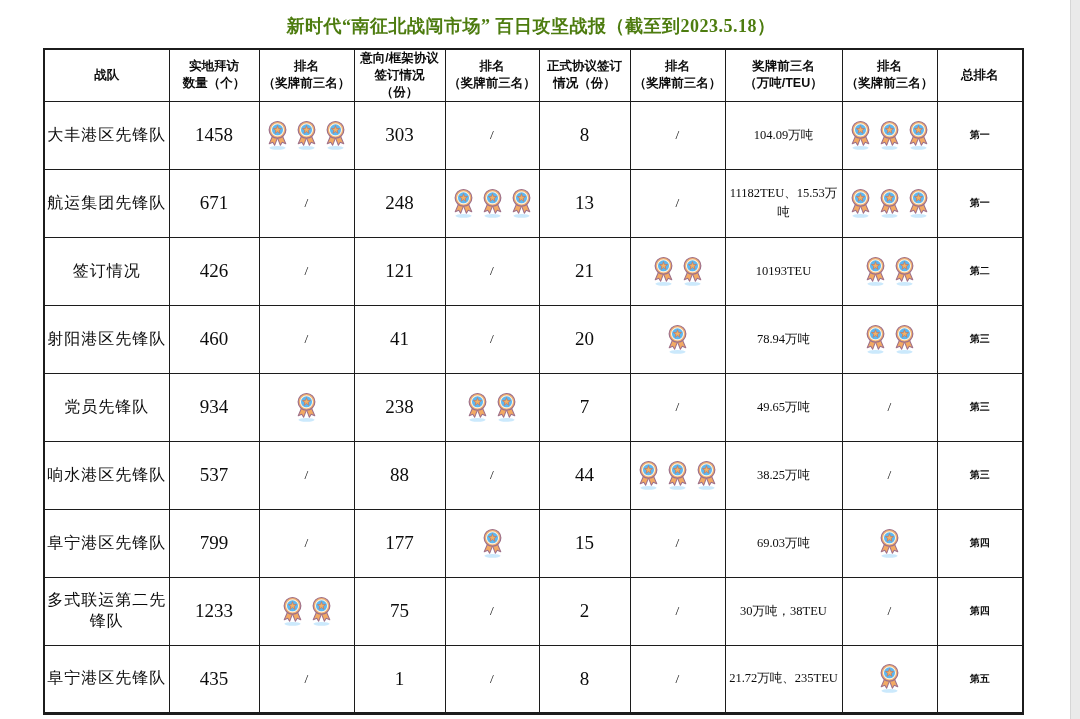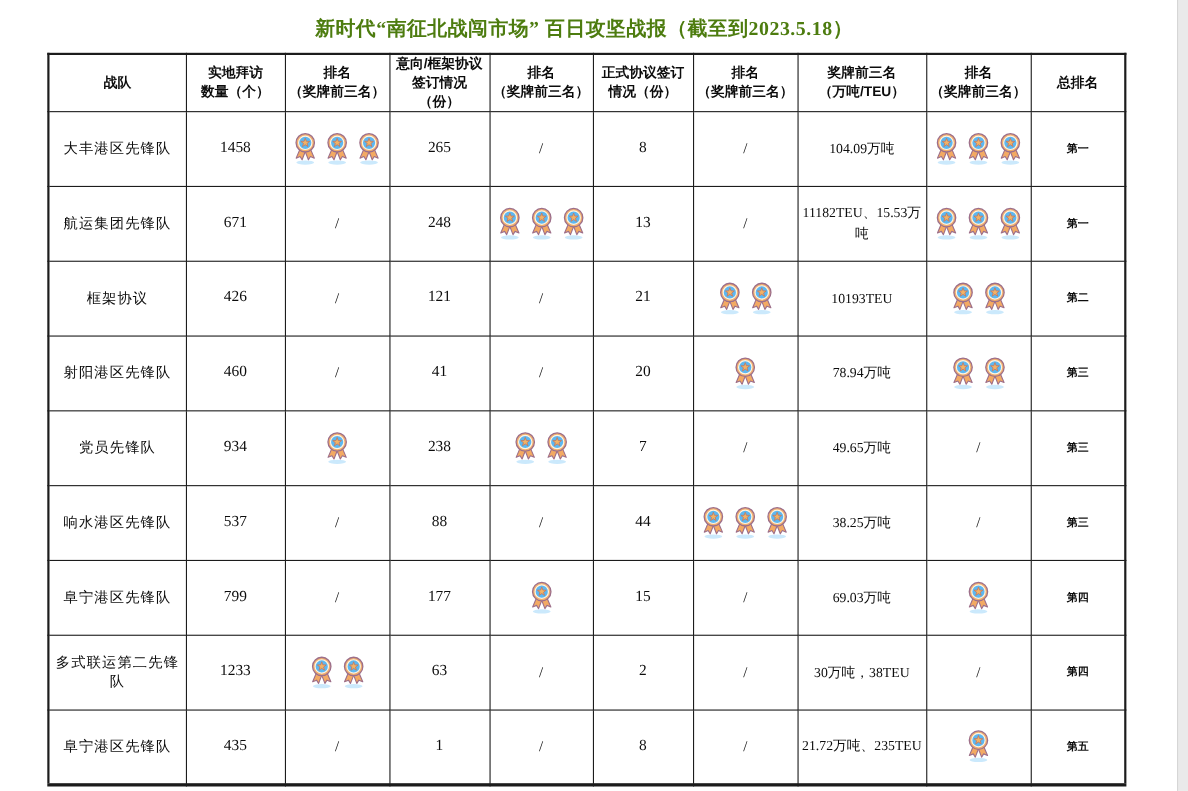--- a/index.html
+++ b/index.html
@@ -23,23 +23,23 @@
   }
   table.report{border-bottom-width:3px;}
   thead tr{height:42px;}
   tbody tr{height:68px;}
   th{
     font-family:"Liberation Sans","DejaVu Sans",sans-serif;
     font-weight:bold;font-size:12.5px;line-height:1.35;color:#000;
   }
   td.c-team{
     font-family:"Liberation Serif","DejaVu Serif",serif;
-    font-size:13px;color:#222;letter-spacing:1px;
-  }
-  td.c-num{font-size:14px;font-family:"Liberation Serif","DejaVu Serif",serif;}
+    font-size:16px;color:#222;letter-spacing:1px;
+  }
+  td.c-num{font-size:19px;font-family:"Liberation Serif","DejaVu Serif",serif;}
   td.c-vol{font-size:12.5px;line-height:1.5;font-family:"Liberation Serif","DejaVu Serif",serif;}
   td.c-overall{
     font-family:"Liberation Sans","DejaVu Sans",sans-serif;
     font-weight:bold;font-size:10px;color:#000;
   }
   td.c-rank{font-size:13.5px;}
   .medal-box{display:flex;justify-content:center;align-items:center;gap:2px;}
   svg.medal{width:27px;height:31px;display:block;}
   .edge-strip{
     position:absolute;top:0;right:0;width:9px;height:719px;
@@ -131,21 +131,21 @@
             <svg class="medal" viewBox="0 0 32 36">
               <ellipse cx="16" cy="32.6" rx="9.6" ry="2.3" fill="#cbe9fc"></ellipse>
               <path d="M11,16.5 L16.6,19.3 L12.6,29.6 L10.4,26.1 L6.2,27.8 Z" fill="#f3aa63" stroke="#9d6f8a" stroke-width="1.2" stroke-linejoin="round"></path>
               <path d="M21,16.5 L15.4,19.3 L19.4,29.6 L21.6,26.1 L25.8,27.8 Z" fill="#f3aa63" stroke="#9d6f8a" stroke-width="1.2" stroke-linejoin="round"></path>
               <circle cx="16" cy="11.3" r="9.9" fill="#f0ae6e" stroke="#9d6f8a" stroke-width="1.4"></circle>
               <circle cx="16" cy="11.3" r="7.2" fill="#5cb8f2" stroke="#fdf3e3" stroke-width="1.3"></circle>
               <path d="M16,6.3 L17.23,9.6 L20.76,9.75 L18,11.95 L18.94,15.35 L16,13.4 L13.06,15.35 L14,11.95 L11.24,9.75 L14.77,9.6 Z" fill="#f3b264" stroke="#bb7b68" stroke-width="0.9" stroke-linejoin="round"></path>
             </svg>
           </div>
         </td>
-        <td class="c-num">265</td>
+        <td class="c-num">303</td>
         <td class="c-rank">/</td>
         <td class="c-num">8</td>
         <td class="c-rank">/</td>
         <td class="c-vol">104.09万吨</td>
         <td class="c-rank">
           <div class="medal-box">
             <svg class="medal" viewBox="0 0 32 36">
               <ellipse cx="16" cy="32.6" rx="9.6" ry="2.3" fill="#cbe9fc"></ellipse>
               <path d="M11,16.5 L16.6,19.3 L12.6,29.6 L10.4,26.1 L6.2,27.8 Z" fill="#f3aa63" stroke="#9d6f8a" stroke-width="1.2" stroke-linejoin="round"></path>
               <path d="M21,16.5 L15.4,19.3 L19.4,29.6 L21.6,26.1 L25.8,27.8 Z" fill="#f3aa63" stroke="#9d6f8a" stroke-width="1.2" stroke-linejoin="round"></path>
@@ -233,21 +233,21 @@
               <path d="M21,16.5 L15.4,19.3 L19.4,29.6 L21.6,26.1 L25.8,27.8 Z" fill="#f3aa63" stroke="#9d6f8a" stroke-width="1.2" stroke-linejoin="round"></path>
               <circle cx="16" cy="11.3" r="9.9" fill="#f0ae6e" stroke="#9d6f8a" stroke-width="1.4"></circle>
               <circle cx="16" cy="11.3" r="7.2" fill="#5cb8f2" stroke="#fdf3e3" stroke-width="1.3"></circle>
               <path d="M16,6.3 L17.23,9.6 L20.76,9.75 L18,11.95 L18.94,15.35 L16,13.4 L13.06,15.35 L14,11.95 L11.24,9.75 L14.77,9.6 Z" fill="#f3b264" stroke="#bb7b68" stroke-width="0.9" stroke-linejoin="round"></path>
             </svg>
           </div>
         </td>
         <td class="c-overall">第一</td>
       </tr>
       <tr>
-        <td class="c-team">框架协议</td>
+        <td class="c-team">签订情况</td>
         <td class="c-num">426</td>
         <td class="c-rank">/</td>
         <td class="c-num">121</td>
         <td class="c-rank">/</td>
         <td class="c-num">21</td>
         <td class="c-rank">
           <div class="medal-box">
             <svg class="medal" viewBox="0 0 32 36">
               <ellipse cx="16" cy="32.6" rx="9.6" ry="2.3" fill="#cbe9fc"></ellipse>
               <path d="M11,16.5 L16.6,19.3 L12.6,29.6 L10.4,26.1 L6.2,27.8 Z" fill="#f3aa63" stroke="#9d6f8a" stroke-width="1.2" stroke-linejoin="round"></path>
@@ -462,21 +462,21 @@
             <svg class="medal" viewBox="0 0 32 36">
               <ellipse cx="16" cy="32.6" rx="9.6" ry="2.3" fill="#cbe9fc"></ellipse>
               <path d="M11,16.5 L16.6,19.3 L12.6,29.6 L10.4,26.1 L6.2,27.8 Z" fill="#f3aa63" stroke="#9d6f8a" stroke-width="1.2" stroke-linejoin="round"></path>
               <path d="M21,16.5 L15.4,19.3 L19.4,29.6 L21.6,26.1 L25.8,27.8 Z" fill="#f3aa63" stroke="#9d6f8a" stroke-width="1.2" stroke-linejoin="round"></path>
               <circle cx="16" cy="11.3" r="9.9" fill="#f0ae6e" stroke="#9d6f8a" stroke-width="1.4"></circle>
               <circle cx="16" cy="11.3" r="7.2" fill="#5cb8f2" stroke="#fdf3e3" stroke-width="1.3"></circle>
               <path d="M16,6.3 L17.23,9.6 L20.76,9.75 L18,11.95 L18.94,15.35 L16,13.4 L13.06,15.35 L14,11.95 L11.24,9.75 L14.77,9.6 Z" fill="#f3b264" stroke="#bb7b68" stroke-width="0.9" stroke-linejoin="round"></path>
             </svg>
           </div>
         </td>
-        <td class="c-num">63</td>
+        <td class="c-num">75</td>
         <td class="c-rank">/</td>
         <td class="c-num">2</td>
         <td class="c-rank">/</td>
         <td class="c-vol">30万吨，38TEU</td>
         <td class="c-rank">/</td>
         <td class="c-overall">第四</td>
       </tr>
       <tr>
         <td class="c-team">阜宁港区先锋队</td>
         <td class="c-num">435</td>

